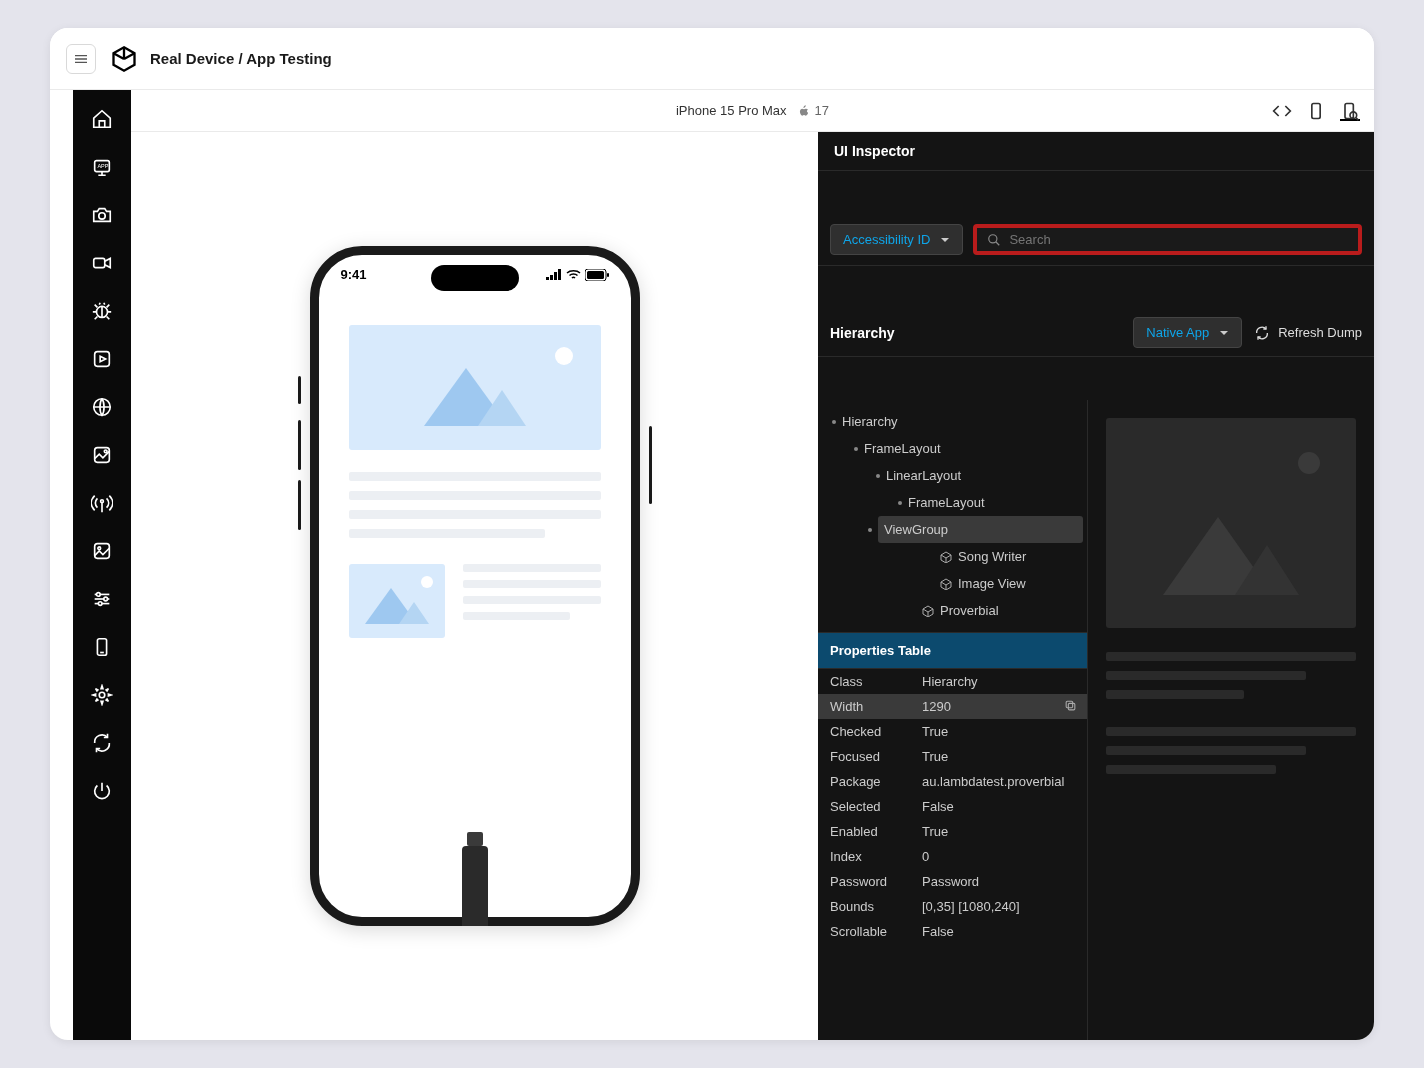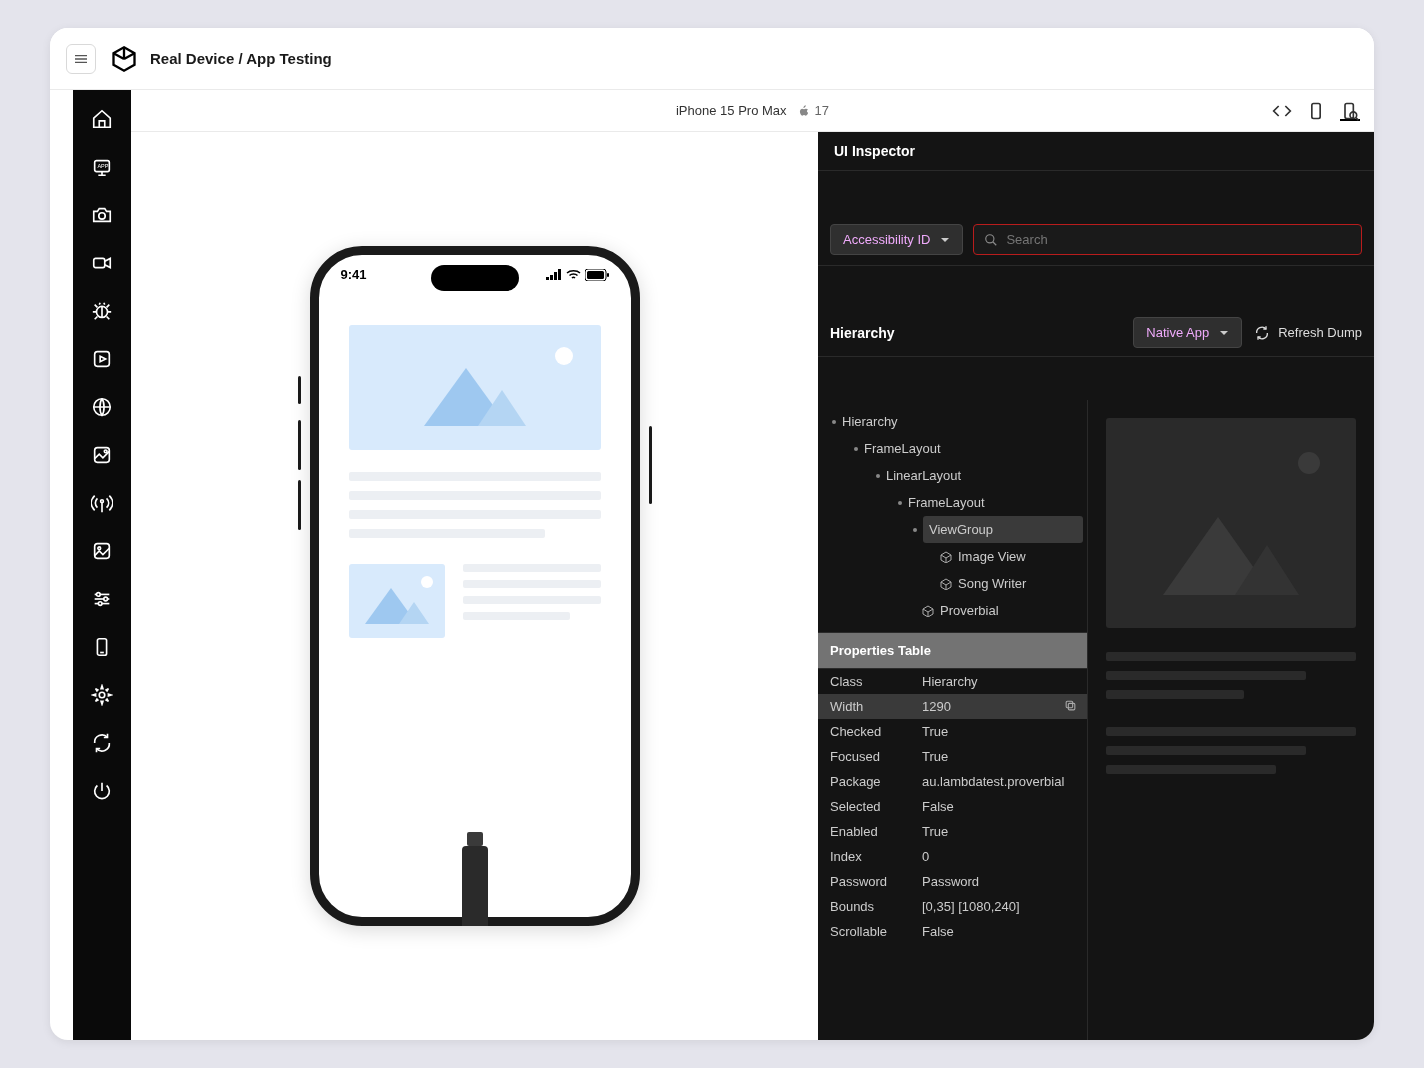--- a/index.html
+++ b/index.html
@@ -42,37 +42,37 @@
 .pl-card.sm .sun { top: 12px; right: 12px; width: 12px; height: 12px; }
 .pl-card.sm .mtn { bottom: 10px; }
 .pl-line { height: 9px; background: #eceff3; margin-bottom: 10px; border-radius: 2px; }
 .pl-line.short { width: 78%; }
 .row-small { display: flex; gap: 18px; margin-top: 26px; }
 .col-lines { flex: 1; }
 .col-lines .pl-line { height: 8px; margin-bottom: 8px; }
 .inspector { width: 556px; background: #141414; color: #d4d4d4; display: flex; flex-direction: column; font-size: 13px; gap: 43px; }
 .insp-header { padding: 11px 16px; font-size: 14px; font-weight: 600; color: #fff; border-bottom: 1px solid #2a2a2a; }
 .insp-search-row { display: flex; padding: 10px 12px; gap: 10px; border-bottom: 1px solid #2a2a2a; }
-.dropdown { background: #2f2f2f; border: 1px solid #444; border-radius: 4px; padding: 7px 12px; display: flex; align-items: center; gap: 10px; font-size: 13px; color: #f0abfc; cursor: pointer; }
+.dropdown { background: #2f2f2f; border: 1px solid #444; border-radius: 4px; padding: 7px 12px; display: flex; align-items: center; gap: 10px; font-size: 13px; color: #0ea5e9; cursor: pointer; }
 .dropdown svg { width: 10px; height: 10px; }
-.search-box { flex: 1; background: #1a1a1a; border: 1px solid #b91c1c; border-radius: 4px; display: flex; align-items: center; padding: 0 10px; gap: 8px; }
+.search-box { flex: 1; background: #1a1a1a; border: 4px solid #b91c1c; border-radius: 4px; display: flex; align-items: center; padding: 0 10px; gap: 8px; }
 .search-box input { flex: 1; background: transparent; border: none; color: #ccc; font-size: 13px; outline: none; }
 .search-box svg { width: 14px; height: 14px; color: #888; }
 .hierarchy-bar { display: flex; align-items: center; padding: 8px 12px; gap: 12px; border-bottom: 1px solid #2a2a2a; }
 .hierarchy-title { font-size: 14px; font-weight: 600; color: #fff; flex: 1; }
 .refresh-btn { display: flex; align-items: center; gap: 8px; color: #ddd; font-size: 13px; cursor: pointer; }
 .refresh-btn svg { width: 16px; height: 16px; }
 .insp-body { flex: 1; display: flex; overflow: hidden; }
 .tree-panel { width: 270px; display: flex; flex-direction: column; border-right: 1px solid #2a2a2a; }
 .tree { padding: 8px 0; font-size: 13px; overflow-y: auto; }
 .tree-row { padding: 6px 10px; display: flex; align-items: center; gap: 6px; color: #ccc; cursor: pointer; }
 .tree-row.selected { background: #3a3a3a; border-radius: 3px; margin: 0 4px; padding: 6px 6px; }
 .tree-row .bullet { width: 4px; height: 4px; background: #888; border-radius: 50%; flex-shrink: 0; }
 .tree-row .cube { width: 12px; height: 12px; flex-shrink: 0; }
-.props-header { padding: 10px 12px; font-size: 13px; font-weight: 600; color: #fff; background: #737373; border-top: 1px solid #2a2a2a; border-bottom: 1px solid #2a2a2a; }
+.props-header { padding: 10px 12px; font-size: 13px; font-weight: 600; color: #fff; background: #0c4a6e; border-top: 1px solid #2a2a2a; border-bottom: 1px solid #2a2a2a; }
 .props-table { flex: 1; overflow-y: auto; position: relative; }
 .props-table::-webkit-scrollbar { width: 6px; }
 .props-table::-webkit-scrollbar-thumb { background: #444; border-radius: 3px; }
 .prop-row { display: flex; padding: 5px 12px; font-size: 13px; position: relative; }
 .prop-row.highlight { background: #3a3a3a; }
 .prop-key { width: 92px; color: #ccc; }
 .prop-val { color: #ccc; }
 .copy-ic { position: absolute; right: 10px; width: 13px; height: 13px; color: #aaa; }
 .preview-panel { flex: 1; padding: 18px; }
 .pv-img { width: 100%; height: 210px; background: #2a2a2a; border-radius: 3px; display: flex; align-items: center; justify-content: center; position: relative; margin-bottom: 24px; }
@@ -326,37 +326,37 @@
                     <span>FrameLayout</span>
                   </div>
                 <div class="tree-row" style="padding-left:58px">
                     <span class="bullet"></span>
                     <span>LinearLayout</span>
                   </div>
                 <div class="tree-row" style="padding-left:80px">
                     <span class="bullet"></span>
                     <span>FrameLayout</span>
                   </div>
-                <div style="padding-left:95px;display:flex;align-items:center">
+                <div style="padding-left:50px;display:flex;align-items:center">
                     <span class="bullet" style="width:4px;height:4px;background:#888;border-radius:50%"></span>
                   <div class="tree-row selected" style="flex:1;margin-left:6px">
                       <span>ViewGroup</span>
                     </div>
                 </div>
                 <div class="tree-row" style="padding-left:122px">
                     <svg class="cube" viewBox="0 0 12 12" fill="none" stroke="#aaa" stroke-width="1">
                       <path d="M6 1 L11 4 L11 9 L6 12 L1 9 L1 4 Z M1 4 L6 7 L11 4 M6 7 V12"></path>
                     </svg>
-                    <span>Image View</span>
+                    <span>Song Writer</span>
                   </div>
                 <div class="tree-row" style="padding-left:122px">
                     <svg class="cube" viewBox="0 0 12 12" fill="none" stroke="#aaa" stroke-width="1">
                       <path d="M6 1 L11 4 L11 9 L6 12 L1 9 L1 4 Z M1 4 L6 7 L11 4 M6 7 V12"></path>
                     </svg>
-                    <span>Song Writer</span>
+                    <span>Image View</span>
                   </div>
                 <div class="tree-row" style="padding-left:104px">
                     <svg class="cube" viewBox="0 0 12 12" fill="none" stroke="#aaa" stroke-width="1">
                       <path d="M6 1 L11 4 L11 9 L6 12 L1 9 L1 4 Z M1 4 L6 7 L11 4 M6 7 V12"></path>
                     </svg>
                     <span>Proverbial</span>
                   </div>
               </div>
               <div class="props-header">Properties Table</div>
               <div class="props-table" id="props-table">

